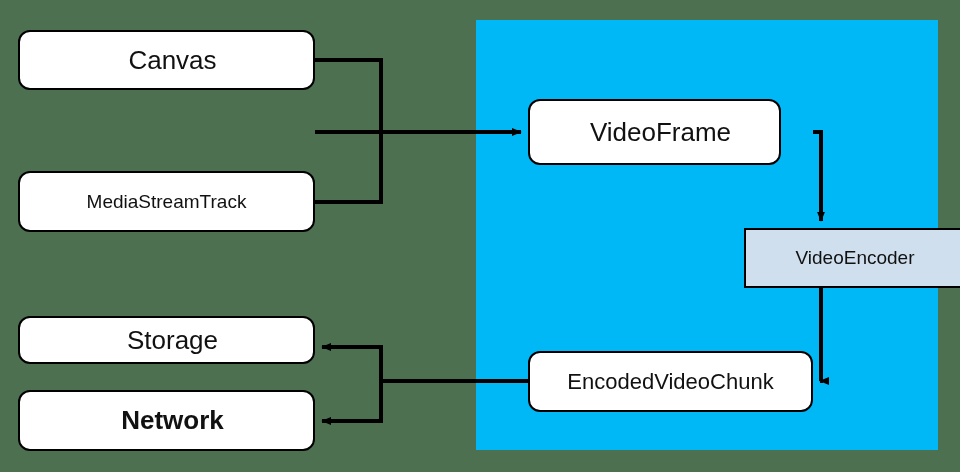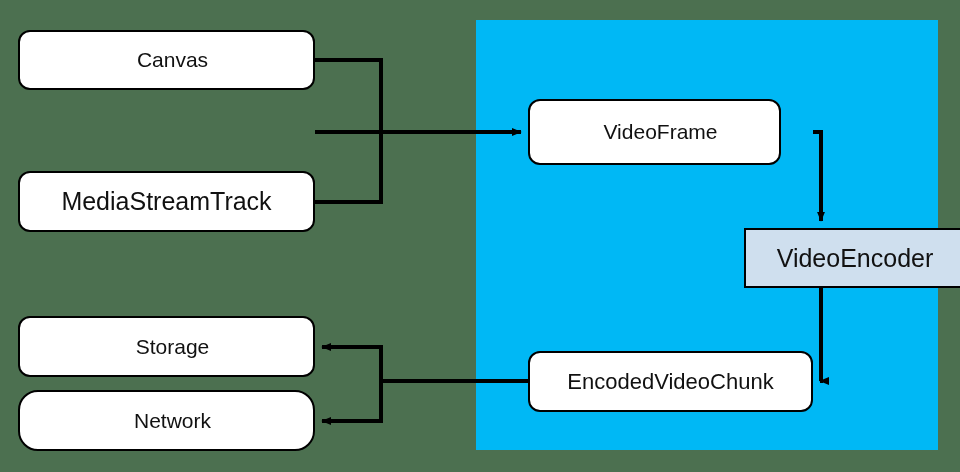--- a/index.html
+++ b/index.html
@@ -43,22 +43,22 @@
     text-align: center;
     white-space: nowrap;
   }
   .node.square {
     border-radius: 0;
     border-width: 2px;
   }
   .node.shaded {
     background: #cfdfee;
   }
-  .t-lg { font-size: 21px; padding-left: 12px; }
-  .t-md { font-size: 25px; }
+  .t-lg { font-size: 26px; padding-left: 12px; }
+  .t-md { font-size: 19px; }
   .t-sm { font-size: 22px; text-align: center; }
 </style>
 </head>
 <body style="background: rgb(76, 112, 80);">
 
 <div id="stage">
 
   <div class="panel" style="left: 476px; top: 20px; width: 462px; height: 430px; background: rgb(0, 184, 245);"></div>
 
   <svg id="wires" viewBox="0 0 960 472" width="960" height="472" xmlns="http://www.w3.org/2000/svg">
@@ -86,25 +86,25 @@
 
   <div class="node t-lg" style="left: 18px; top: 30px; width: 297px; height: 60px; background: rgb(255, 255, 255); border-color: rgb(0, 0, 0); border-radius: 12px;">
     <span>Canvas</span>
   </div>
 
 
   <div class="node t-md" style="left: 18px; top: 171px; width: 297px; height: 61px; background: rgb(255, 255, 255); border-color: rgb(0, 0, 0); border-radius: 12px;">
     <span>MediaStreamTrack</span>
   </div>
 
-  <div class="node t-lg" style="left: 18px; top: 316px; width: 297px; height: 61px; background: rgb(255, 255, 255); border-color: rgb(0, 0, 0); border-radius: 12px;">
+  <div class="node t-lg" style="left: 18px; top: 316px; width: 297px; height: 48px; background: rgb(255, 255, 255); border-color: rgb(0, 0, 0); border-radius: 12px;">
     <span>Storage</span>
   </div>
 
-  <div class="node t-lg" style="left: 18px; top: 390px; width: 297px; height: 61px; background: rgb(255, 255, 255); border-color: rgb(0, 0, 0); border-radius: 20px;">
+  <div class="node t-lg" style="left: 18px; top: 390px; width: 297px; height: 61px; background: rgb(255, 255, 255); border-color: rgb(0, 0, 0); border-radius: 12px; font-weight: bold;">
     <span>Network</span>
   </div>
 
   <div class="node t-lg" style="left: 528px; top: 99px; width: 253px; height: 66px; background: rgb(255, 255, 255); border-color: rgb(0, 0, 0); border-radius: 12px;">
     <span>VideoFrame</span>
   </div>
 
   <div class="node square shaded t-md" style="left: 744px; top: 228px; width: 222px; height: 60px; background: rgb(207, 223, 238); border-color: rgb(0, 0, 0); border-radius: 0px;">
     <span>VideoEncoder</span>
   </div>

